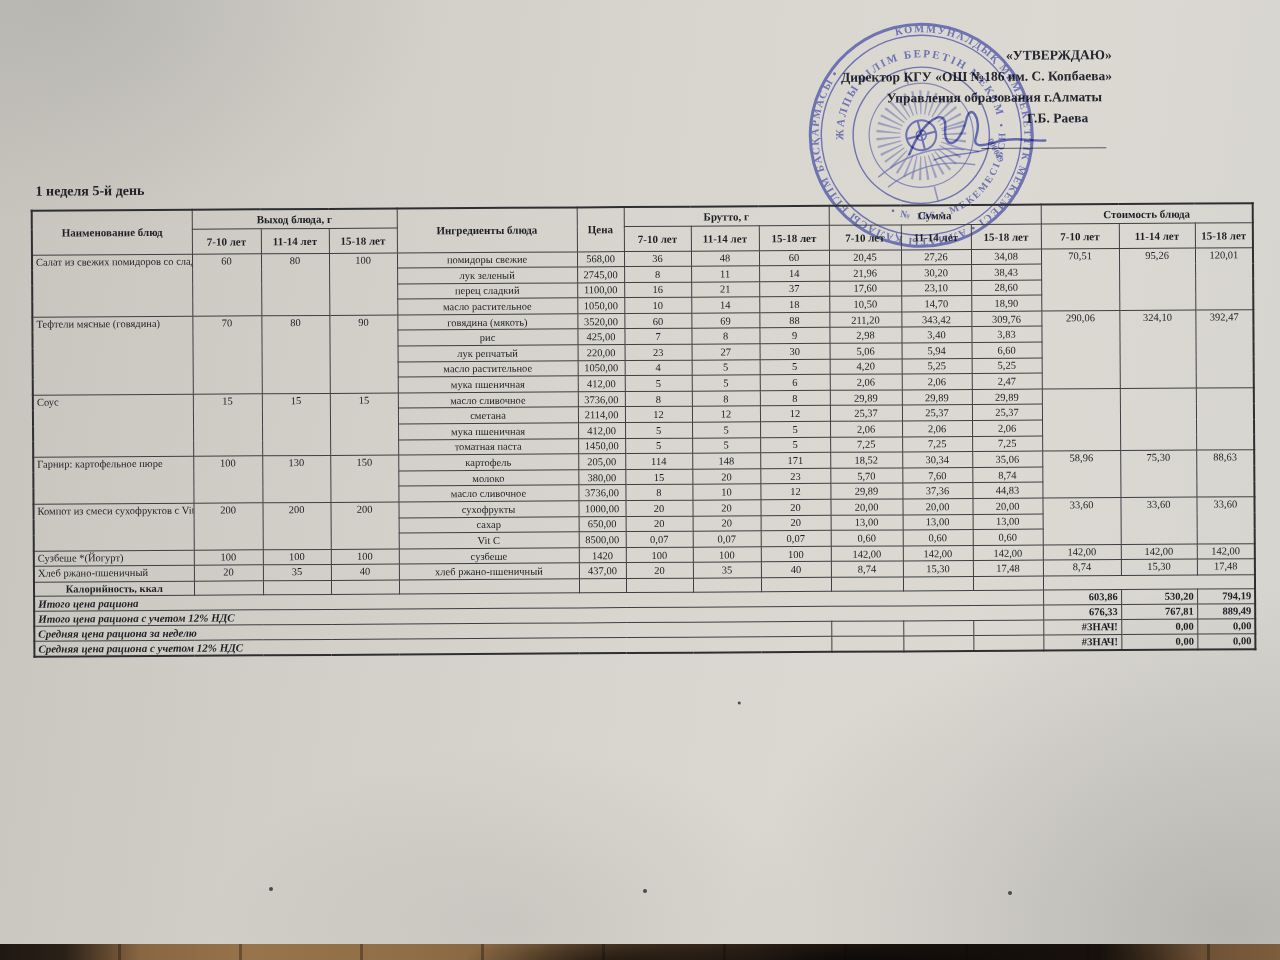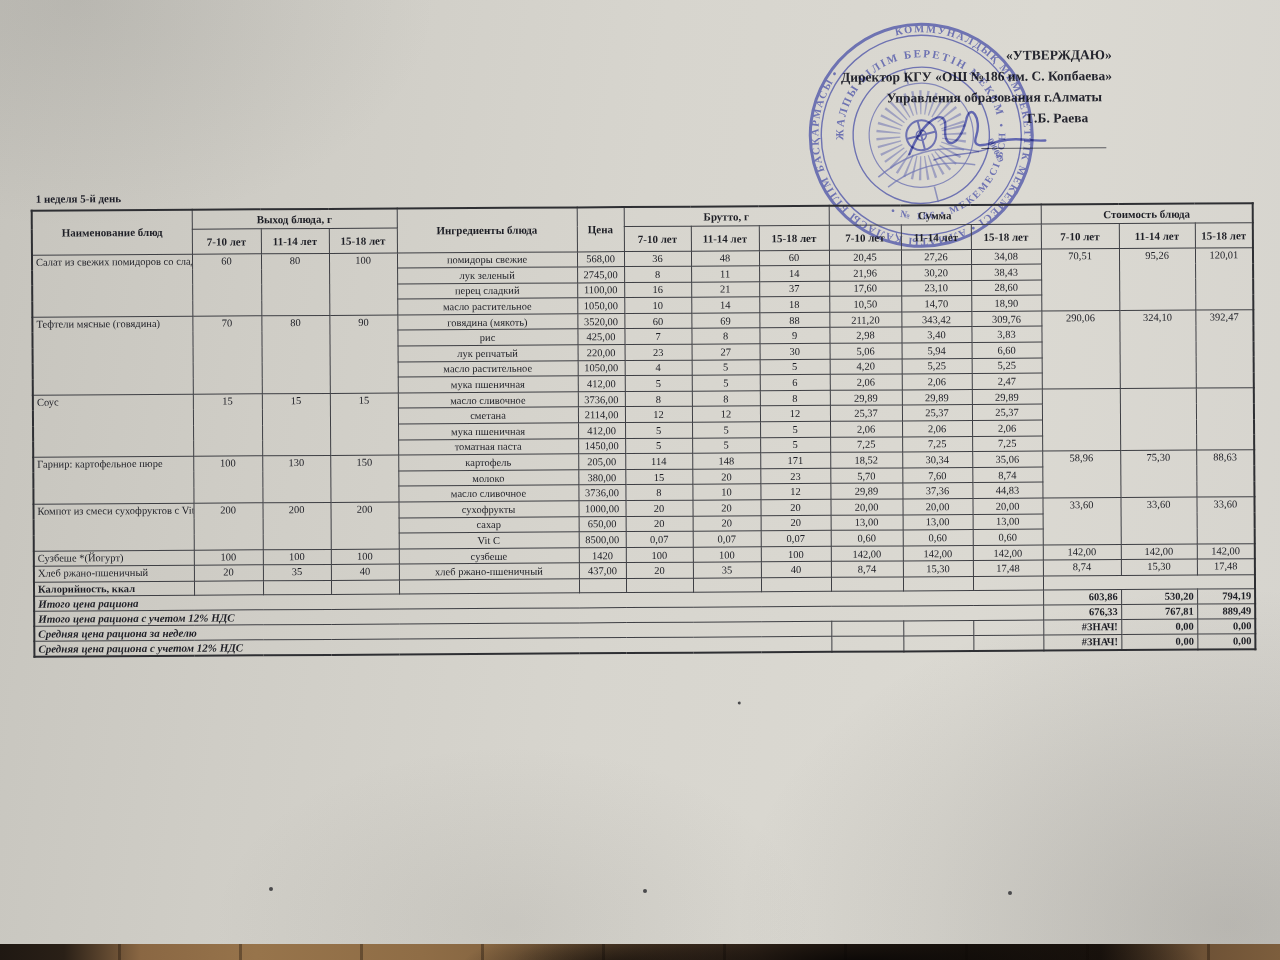--- a/index.html
+++ b/index.html
@@ -15,21 +15,21 @@
         #7d5e3d 45%,#5d4430 55%,#3a2a1d 66%,#231a12 76%,#1d150f 86%,#6e5236 94%,#7d5e3d 100%);}
   .paper{position:absolute;left:0;top:0;width:1280px;height:944px;
     clip-path:polygon(0 0,1280 0,1280 941,900 933,420 926,0 921);
     background:
       radial-gradient(600px 380px at 6% 0%, rgba(88,88,86,.14), rgba(88,88,86,0) 60%),
       radial-gradient(760px 520px at 96% 98%, rgba(60,58,55,.20), rgba(60,58,55,0) 65%),
       radial-gradient(500px 300px at 40% 98%, rgba(80,78,74,.10), rgba(80,78,74,0) 60%),
       linear-gradient(97deg,#c6c4bd 0%,#cfcdc6 22%,#d7d5ce 48%,#dbd9d2 75%,#d6d4ce 100%);}
   .content{position:absolute;left:0;top:0;width:1280px;height:960px;
     transform:rotate(-0.35deg);transform-origin:640px 420px;color:#20212a;}
-  .week-label{position:absolute;left:37px;top:189px;font-weight:bold;font-size:11px;}
+  .week-label{position:absolute;left:37px;top:180px;font-weight:bold;font-size:14px;}
   .approval{position:absolute;top:47px;right:166px;text-align:right;
     font-weight:bold;font-size:13.5px;line-height:21px;color:#24252e;}
   .approval .l3{margin-right:10px;}
   .approval .l4{margin-right:24px;}
   .sign-line{position:absolute;top:150px;right:172px;width:125px;height:0;
     border-top:1px solid #5a5b60;}
   .signature{position:absolute;left:905px;top:98px;mix-blend-mode:multiply;opacity:.95;}
   .stamp{position:absolute;left:806px;top:20px;mix-blend-mode:multiply;opacity:.82;
     transform:rotate(-14deg);}
   
@@ -41,21 +41,21 @@
   .menu th{font-weight:bold;text-align:center;}
   .menu .hg{height:19px;font-size:11px;}
   .menu .ha{height:25px;font-size:11px;}
   .r-ing{height:15.6px;}
   .r-sm{height:13.5px;}
   .c-name{text-align:left;vertical-align:top;white-space:normal;line-height:1.18;}
   .c-ing{text-align:center;}
   .c-price{text-align:center;padding-right:4px;}
   .c-num{text-align:center;}
   .c-top{vertical-align:top;padding-top:2px;}
-  .c-bold{font-weight:bold;text-align:left;}
+  .c-bold{font-weight:bold;text-align:center;}
   .c-sum-label{font-weight:bold;font-style:italic;text-align:left;font-size:11px;}
   .c-sum-val{font-weight:bold;text-align:right;padding-right:4px;}
   
   .speck{position:absolute;background:#4a4a4c;border-radius:50%;}
 </style>
 </head>
 <body>
 
 <div class="page">
   <div class="floor"></div>

